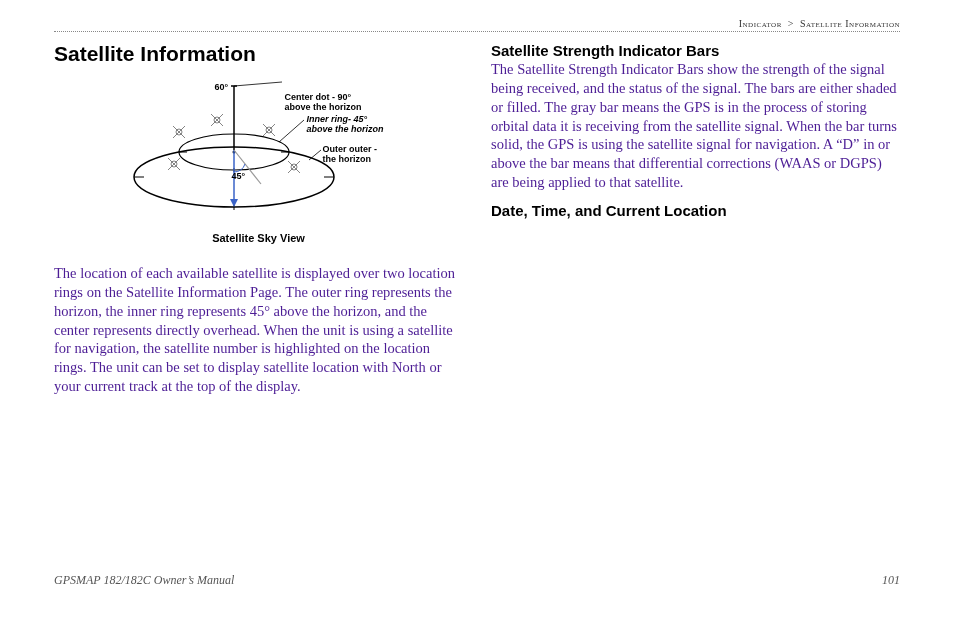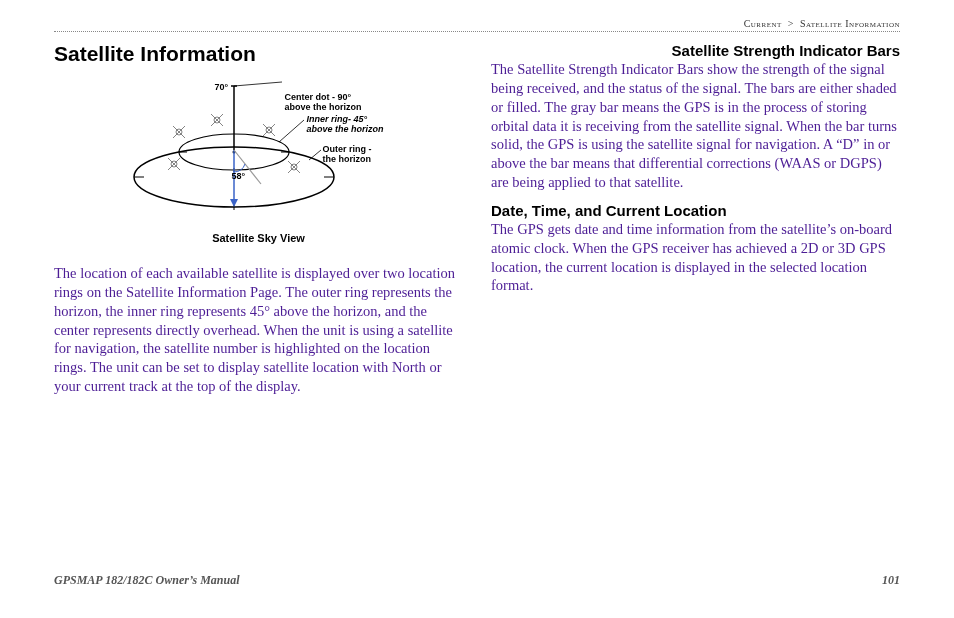--- a/index.html
+++ b/index.html
@@ -108,28 +108,27 @@
     .footer {
       position: absolute;
       left: 54px;
       right: 54px;
       bottom: 30px;
       display: flex;
       justify-content: space-between;
       font-style: italic;
       font-size: 12px;
       color: #555;
-      font-weight: bold;
     }
   </style>
 </head>
 <body>
 
 <div class="breadcrumb">
-  <span>Current</span>
+  <span>Indicator</span>
   <span class="sep">&gt;</span>
   <span>Satellite Information</span>
 </div>
 
 <div class="hr"></div>
 
 <div class="cols">
 
   <div class="col">
     <h1>Satellite Information</h1>
@@ -186,40 +185,39 @@
           <line x1="61" y1="86" x2="49" y2="98"></line>
         </g>
         <g stroke="#666" stroke-width="0.8" fill="none">
           <circle cx="175" cy="95" r="3"></circle>
           <line x1="169" y1="89" x2="181" y2="101"></line>
           <line x1="181" y1="89" x2="169" y2="101"></line>
         </g>
 
         <path d="M 115 100 A 12 12 0 0 0 126 92" fill="none" stroke="#3a63c7" stroke-width="1"></path>
       </svg>
-      <span class="fig-label fig-90">70°</span>
+      <span class="fig-label fig-90">60°</span>
       <span class="fig-label fig-center-dot" style="white-space:pre;">Center dot - 90°
 above the horizon</span>
       <span class="fig-label fig-inner-ring" style="white-space:pre;font-style:italic;">Inner ring- 45°
 above the horizon</span>
-      <span class="fig-label fig-outer-ring" style="white-space:pre;">Outer ring -
+      <span class="fig-label fig-outer-ring" style="white-space:pre;">Outer outer -
 the horizon</span>
-      <span class="fig-label fig-45">58°</span>
+      <span class="fig-label fig-45">45°</span>
     </div>
     <div class="figure-caption">Satellite Sky View</div>
 
     <p>The location of each available satellite is displayed over two location rings on the Satellite Information Page. The outer ring represents the horizon, the inner ring represents 45° above the horizon, and the center represents directly overhead. When the unit is using a satellite for navigation, the satellite number is highlighted on the location rings. The unit can be set to display satellite location with North or your current track at the top of the display.</p>
   </div>
 
   <div class="col">
-    <h2 style="margin-top:0;text-align:right;">Satellite Strength Indicator Bars</h2>
+    <h2 style="margin-top:0;">Satellite Strength Indicator Bars</h2>
     <p>The Satellite Strength Indicator Bars show the strength of the signal being received, and the status of the signal. The bars are either shaded or filled. The gray bar means the GPS is in the process of storing orbital data it is receiving from the satellite signal. When the bar turns solid, the GPS is using the satellite signal for navigation. A “D” in or above the bar means that differential corrections (WAAS or DGPS) are being applied to that satellite.</p>
 
     <h2>Date, Time, and Current Location</h2>
-    <p>The GPS gets date and time information from the satellite’s on-board atomic clock. When the GPS receiver has achieved a 2D or 3D GPS location, the current location is displayed in the selected location format.</p>
   </div>
 
 </div>
 
 <div class="footer">
   <span>GPSMAP 182/182C Owner’s Manual</span>
   <span>101</span>
 </div>
 
 </body></html>

